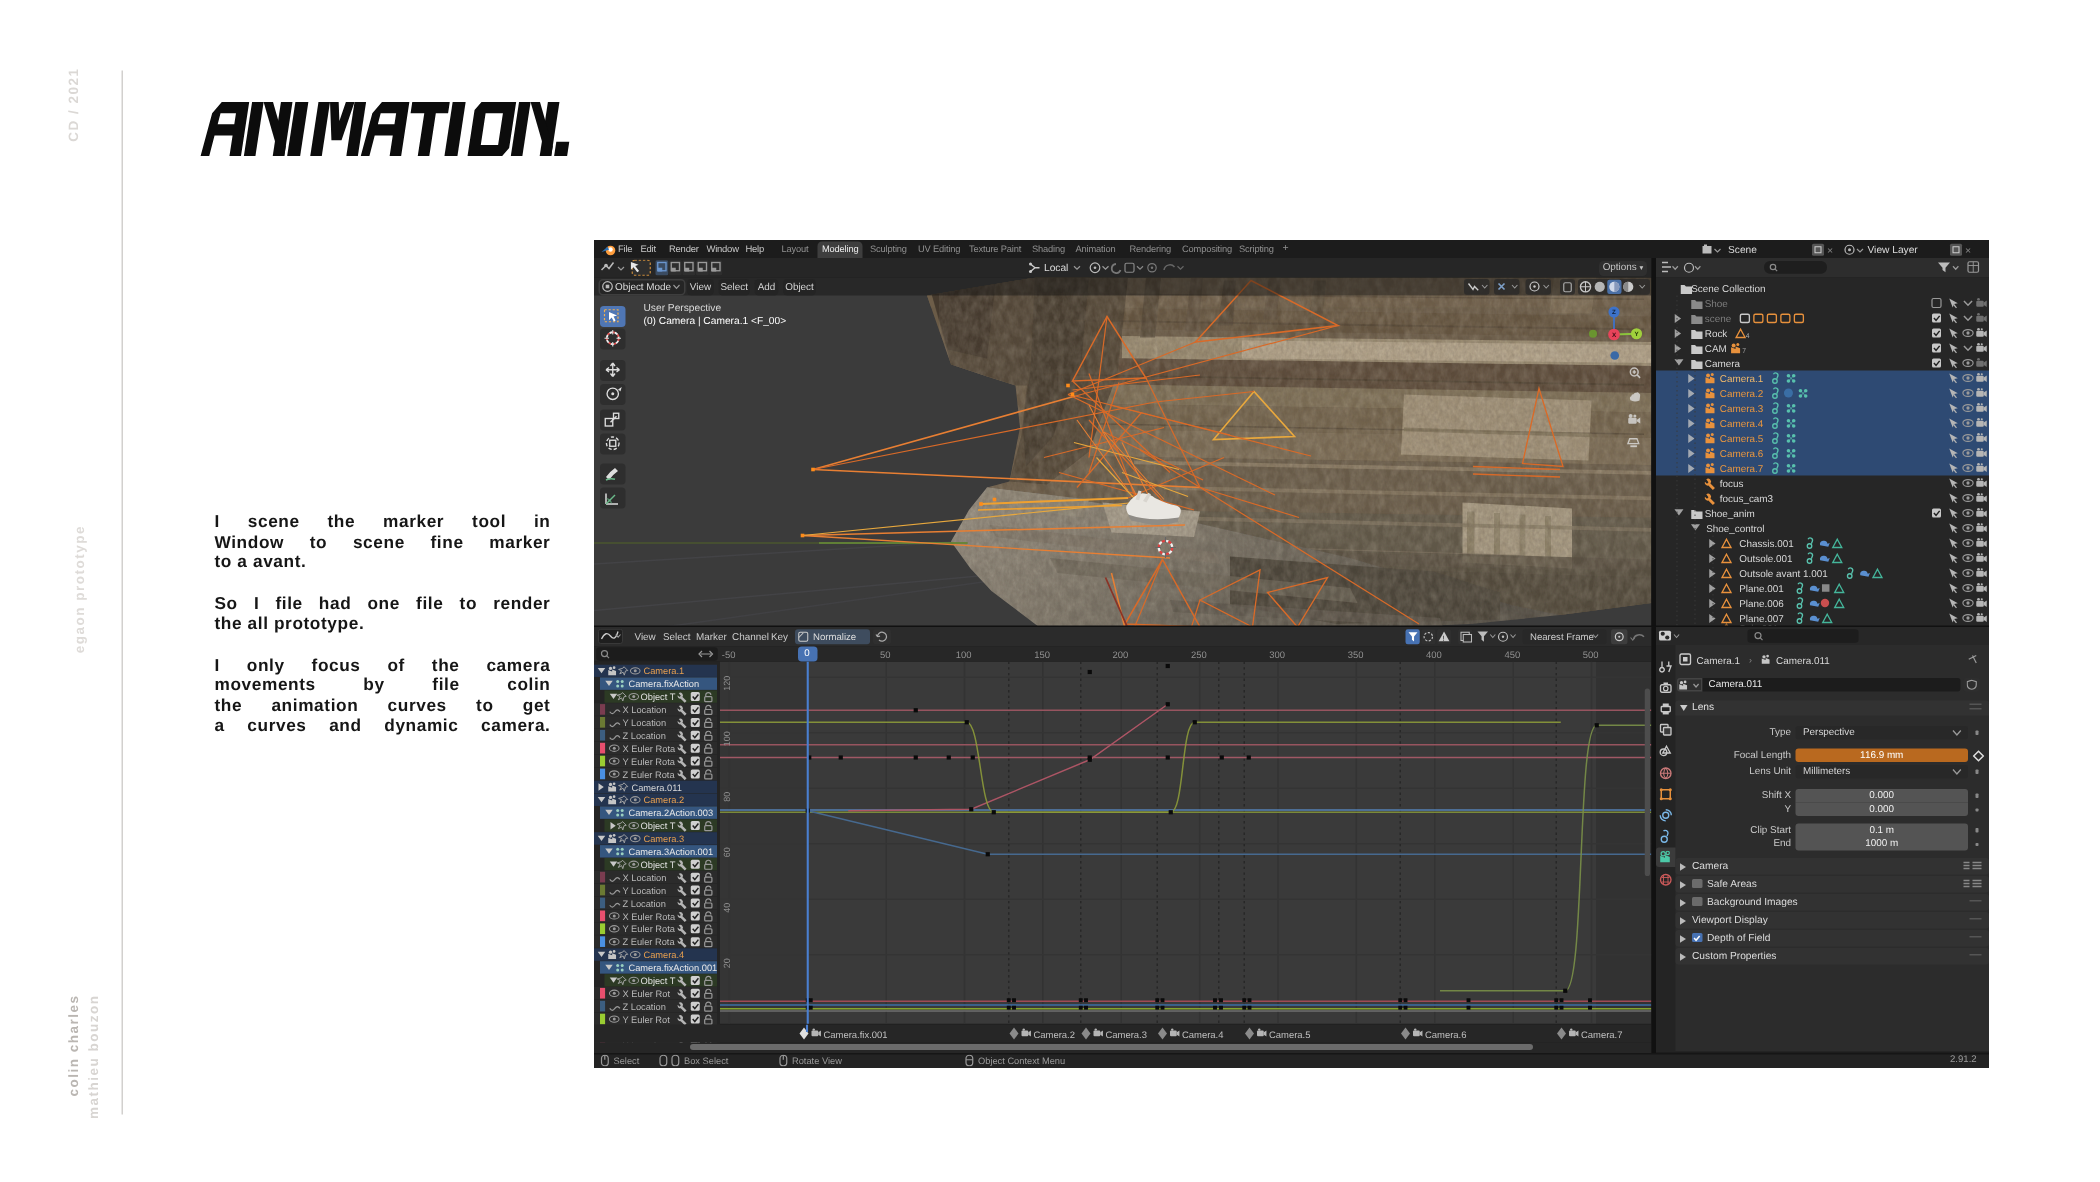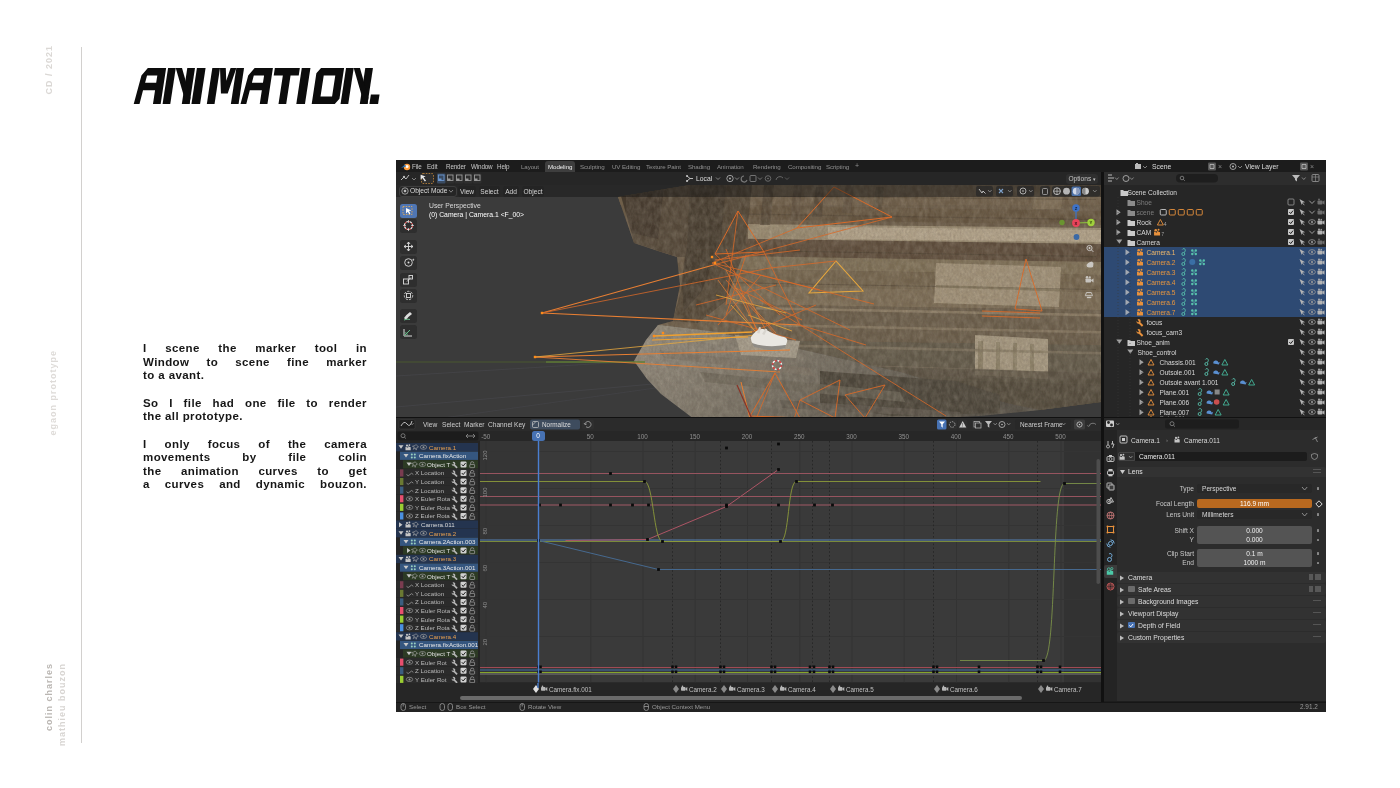--- a/index.html
+++ b/index.html
@@ -88,21 +88,21 @@
         <span>animation</span>
         <span>curves</span>
         <span>to</span>
         <span>get</span>
       </div>
       <div style="display:flex;justify-content:space-between;height:13.5px">
         <span>a</span>
         <span>curves</span>
         <span>and</span>
         <span>dynamic</span>
-        <span>bouzon.</span>
+        <span>camera.</span>
       </div>
     </div>
 <div id="shot">
 <div class="r" style="left:0;top:0;width:930px;height:12px;background:#1c1c1c"></div>
 <svg class="r" style="left:4px;top:2px" width="12" height="9" viewBox="0 0 12 9">
 <circle cx="7" cy="5" r="3.2" fill="#ff9e3d"></circle>
         <circle cx="7" cy="4.4" r="1.5" fill="#fff"></circle>
 <path d="M1,6 L5,2.5 L6,4.5 Z" fill="#2a6fb3"></path>
       </svg>
 <div class="r" style="left:16px;top:2.5px;font-size:6.3px;letter-spacing:-0.15px;color:#c8c8c8">File</div>

